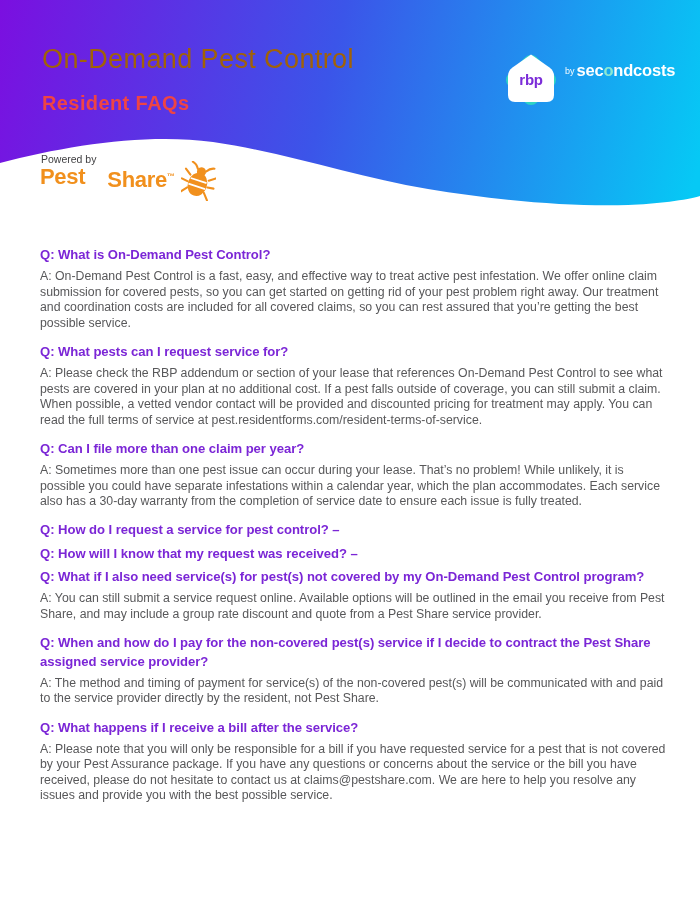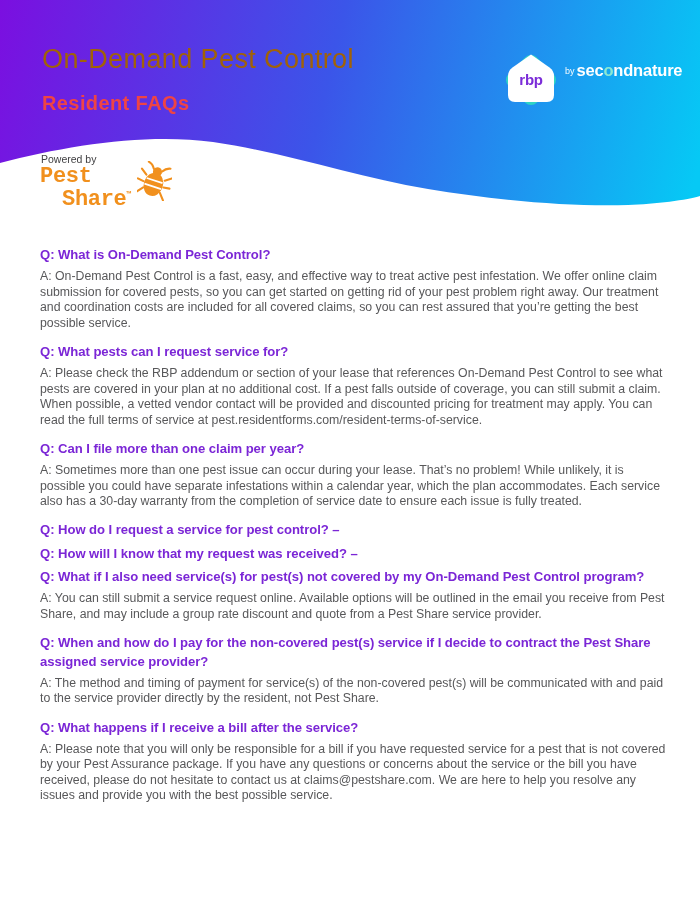--- a/index.html
+++ b/index.html
@@ -31,21 +31,21 @@
   }
   .sn-logo{position:absolute;left:565px;top:63px;display:flex;align-items:flex-start;color:#fff;}
   .sn-by{font-size:9px;font-weight:400;margin:3px 2px 0 0;opacity:.95;}
   .sn-words{display:flex;flex-direction:row;align-items:flex-end;}
   .sn-word{font-size:16.5px;font-weight:700;line-height:14.5px;letter-spacing:-.2px;}
   .sn-o{}
   
   .powered{position:absolute;left:40px;top:153px;}
   .powered-label{font-size:10.5px;color:#414043;margin:0 0 3px 1px;}
   .ps-row{display:flex;align-items:flex-start;}
-  .ps-words{display:flex;flex-direction:column;font-family:Liberation Mono, monospace;}
+  .ps-words{display:flex;flex-direction:row;}
   .ps-line{font-size:22px;font-weight:800;line-height:18px;letter-spacing:-.3px;}
   .ps-line2{margin-left:22px;}
   .ps-tm{font-size:8px;font-weight:700;vertical-align:8px;letter-spacing:0;}
   .bug{width:35px;height:40px;margin:-7px 0 0 6px;}
   
   .faqs{position:absolute;left:40px;top:246px;width:626px;}
   .faq{margin:0 0 0 0;}
   .faq-q{
     margin:0 0 5px 0;font-size:13.1px;font-weight:700;line-height:1.4;
     letter-spacing:-.05px;
@@ -83,21 +83,21 @@
     <svg class="rbp-house" viewBox="0 0 58 58" aria-hidden="true">
       <path d="M29 3.5 L47.5 16.5 Q52 19.8 52 25 L52 44 Q52 51 45 51 L13 51 Q6 51 6 44 L6 25 Q6 19.8 10.5 16.5 Z" fill="#ffffff"></path>
     </svg>
     <div class="rbp-text" style="color:#7b2cd8;">rbp</div>
   </div>
 
   <div class="sn-logo">
     <span class="sn-by">by</span>
     <span class="sn-words">
       <span class="sn-word"><span>sec</span><span class="sn-o" style="color:#8be8d3;">o</span><span>nd</span></span>
-      <span class="sn-word">nature</span>
+      <span class="sn-word">costs</span>
     </span>
   </div>
 
   <div class="powered">
     <div class="powered-label">Powered by</div>
     <div class="ps-row">
       <div class="ps-words" style="color:#f1901d;">
         <span class="ps-line">Pest</span>
         <span class="ps-line ps-line2"><span>Share</span><sup class="ps-tm">™</sup></span>
       </div>

